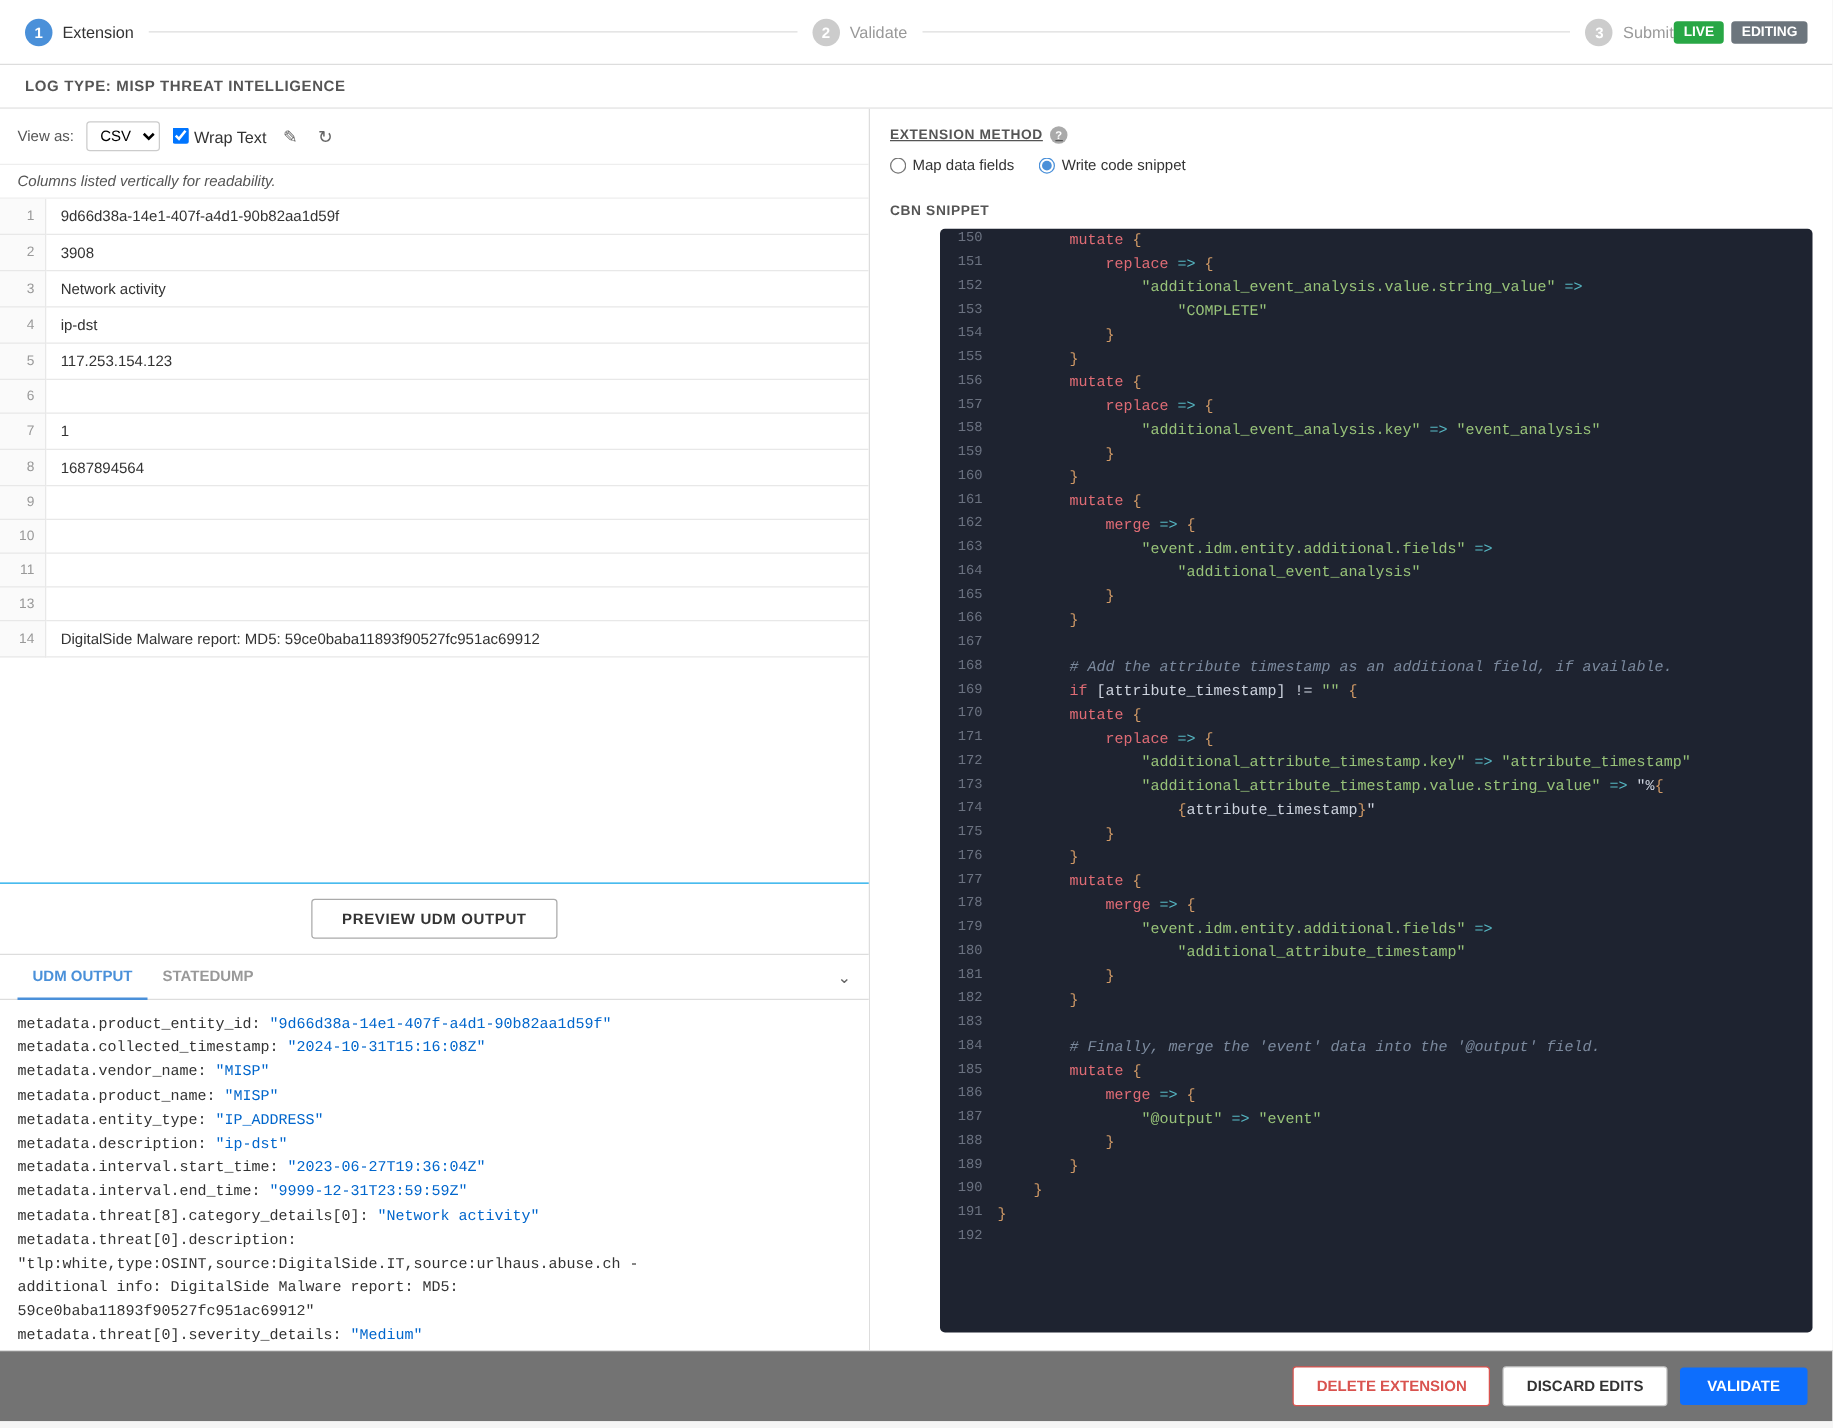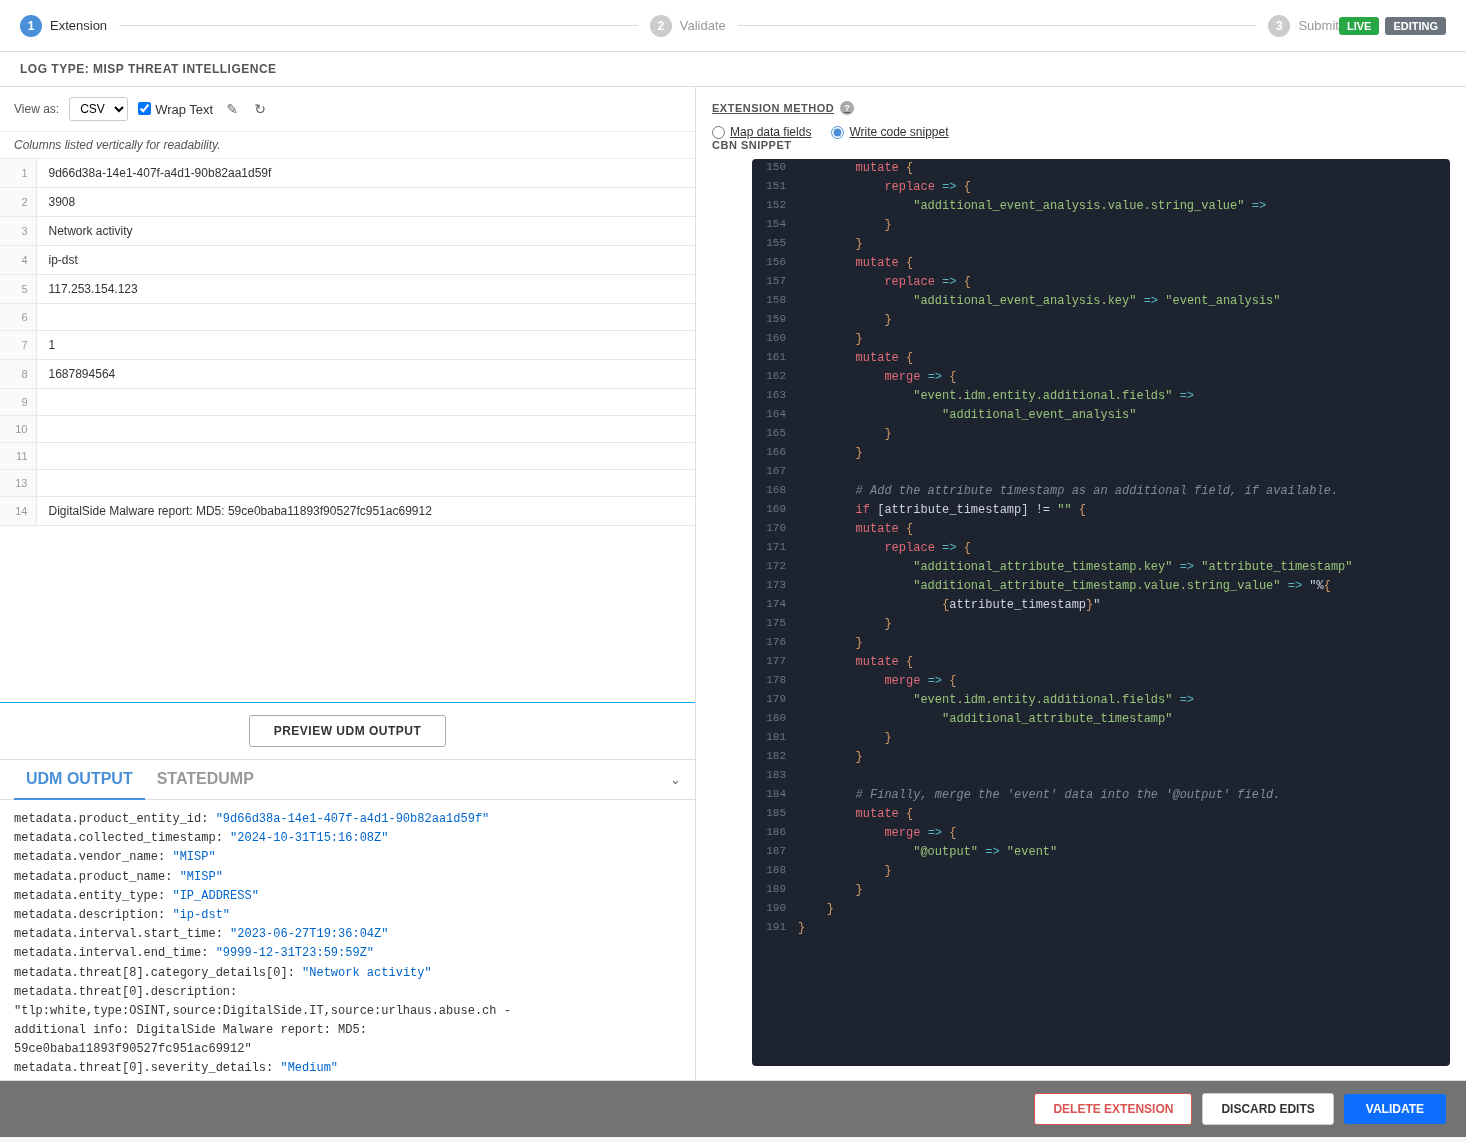--- a/index.html
+++ b/index.html
@@ -123,21 +123,21 @@
 
     
     .output-tabs-wrap {
       border-top: 1px solid #ddd; background: #fff;
     }
     .output-tabs-header {
       display: flex; align-items: center; border-bottom: 1px solid #ddd;
       padding: 0 14px;
     }
     .output-tab {
-      padding: 10px 12px; font-size: 16px; font-weight: bold;
+      padding: 10px 12px; font-size: 12px; font-weight: bold;
       color: #999; cursor: pointer; border-bottom: 2px solid transparent;
       margin-bottom: -1px;
     }
     .output-tab.active { color: #4a90d9; border-bottom: 2px solid #4a90d9; }
     .expand-btn {
       margin-left: auto; cursor: pointer; color: #666;
     }
     .output-content {
       height: 280px; overflow-y: auto;
       padding: 10px 14px;
@@ -158,21 +158,21 @@
       font-size: 11px; font-weight: bold; color: #555; letter-spacing: 0.5px;
       display: flex; align-items: center; gap: 6px; margin-bottom: 10px; text-decoration: underline;
     }
     .info-icon {
       width: 14px; height: 14px; border-radius: 50%;
       background: #aaa; color: #fff; font-size: 9px;
       display: flex; align-items: center; justify-content: center;
       cursor: pointer;
     }
     .radio-group {
-      display: flex; gap: 20px; margin-bottom: 0; text-decoration: underline;
+      display: flex; gap: 20px; margin-bottom: 24px;
     }
     .radio-label {
       display: flex; align-items: center; gap: 5px;
       font-size: 12px; color: #333; cursor: pointer;
     }
     .radio-label input { cursor: pointer; accent-color: #4a90d9; }
     .cbn-snippet-label {
       font-size: 11px; font-weight: bold; color: #555; letter-spacing: 0.5px;
       margin-bottom: 8px;
     }
@@ -386,20 +386,24 @@
         </div>
         <div class="code-line">
           <span class="line-num">151</span>
           <span class="line-code">            <span class="c-keyword">replace</span> <span class="c-arrow">=&gt;</span> <span class="c-brace">{</span></span>
         </div>
         <div class="code-line">
           <span class="line-num">152</span>
           <span class="line-code">                <span class="c-string">"additional_event_analysis.value.string_value"</span> <span class="c-arrow">=&gt;</span></span>
         </div>
         <div class="code-line">
+          <span class="line-num">153</span>
+          <span class="line-code">                    <span class="c-string">"COMPLETE"</span></span>
+        </div>
+        <div class="code-line">
           <span class="line-num">154</span>
           <span class="line-code">            <span class="c-brace">}</span></span>
         </div>
         <div class="code-line">
           <span class="line-num">155</span>
           <span class="line-code">        <span class="c-brace">}</span></span>
         </div>
         <div class="code-line">
           <span class="line-num">156</span>
           <span class="line-code">        <span class="c-keyword">mutate</span> <span class="c-brace">{</span></span>
@@ -536,20 +540,24 @@
           <span class="line-num">189</span>
           <span class="line-code">        <span class="c-brace">}</span></span>
         </div>
         <div class="code-line">
           <span class="line-num">190</span>
           <span class="line-code">    <span class="c-brace">}</span></span>
         </div>
         <div class="code-line">
           <span class="line-num">191</span>
           <span class="line-code"><span class="c-brace">}</span></span>
+        </div>
+        <div class="code-line">
+          <span class="line-num">192</span>
+          <span class="line-code"></span>
         </div>
       </div>
   </div>
 </div>
 
 <div class="footer">
   <button class="btn-delete">DELETE EXTENSION</button>
   <button class="btn-discard">DISCARD EDITS</button>
   <button class="btn-validate">VALIDATE</button>
 </div>

